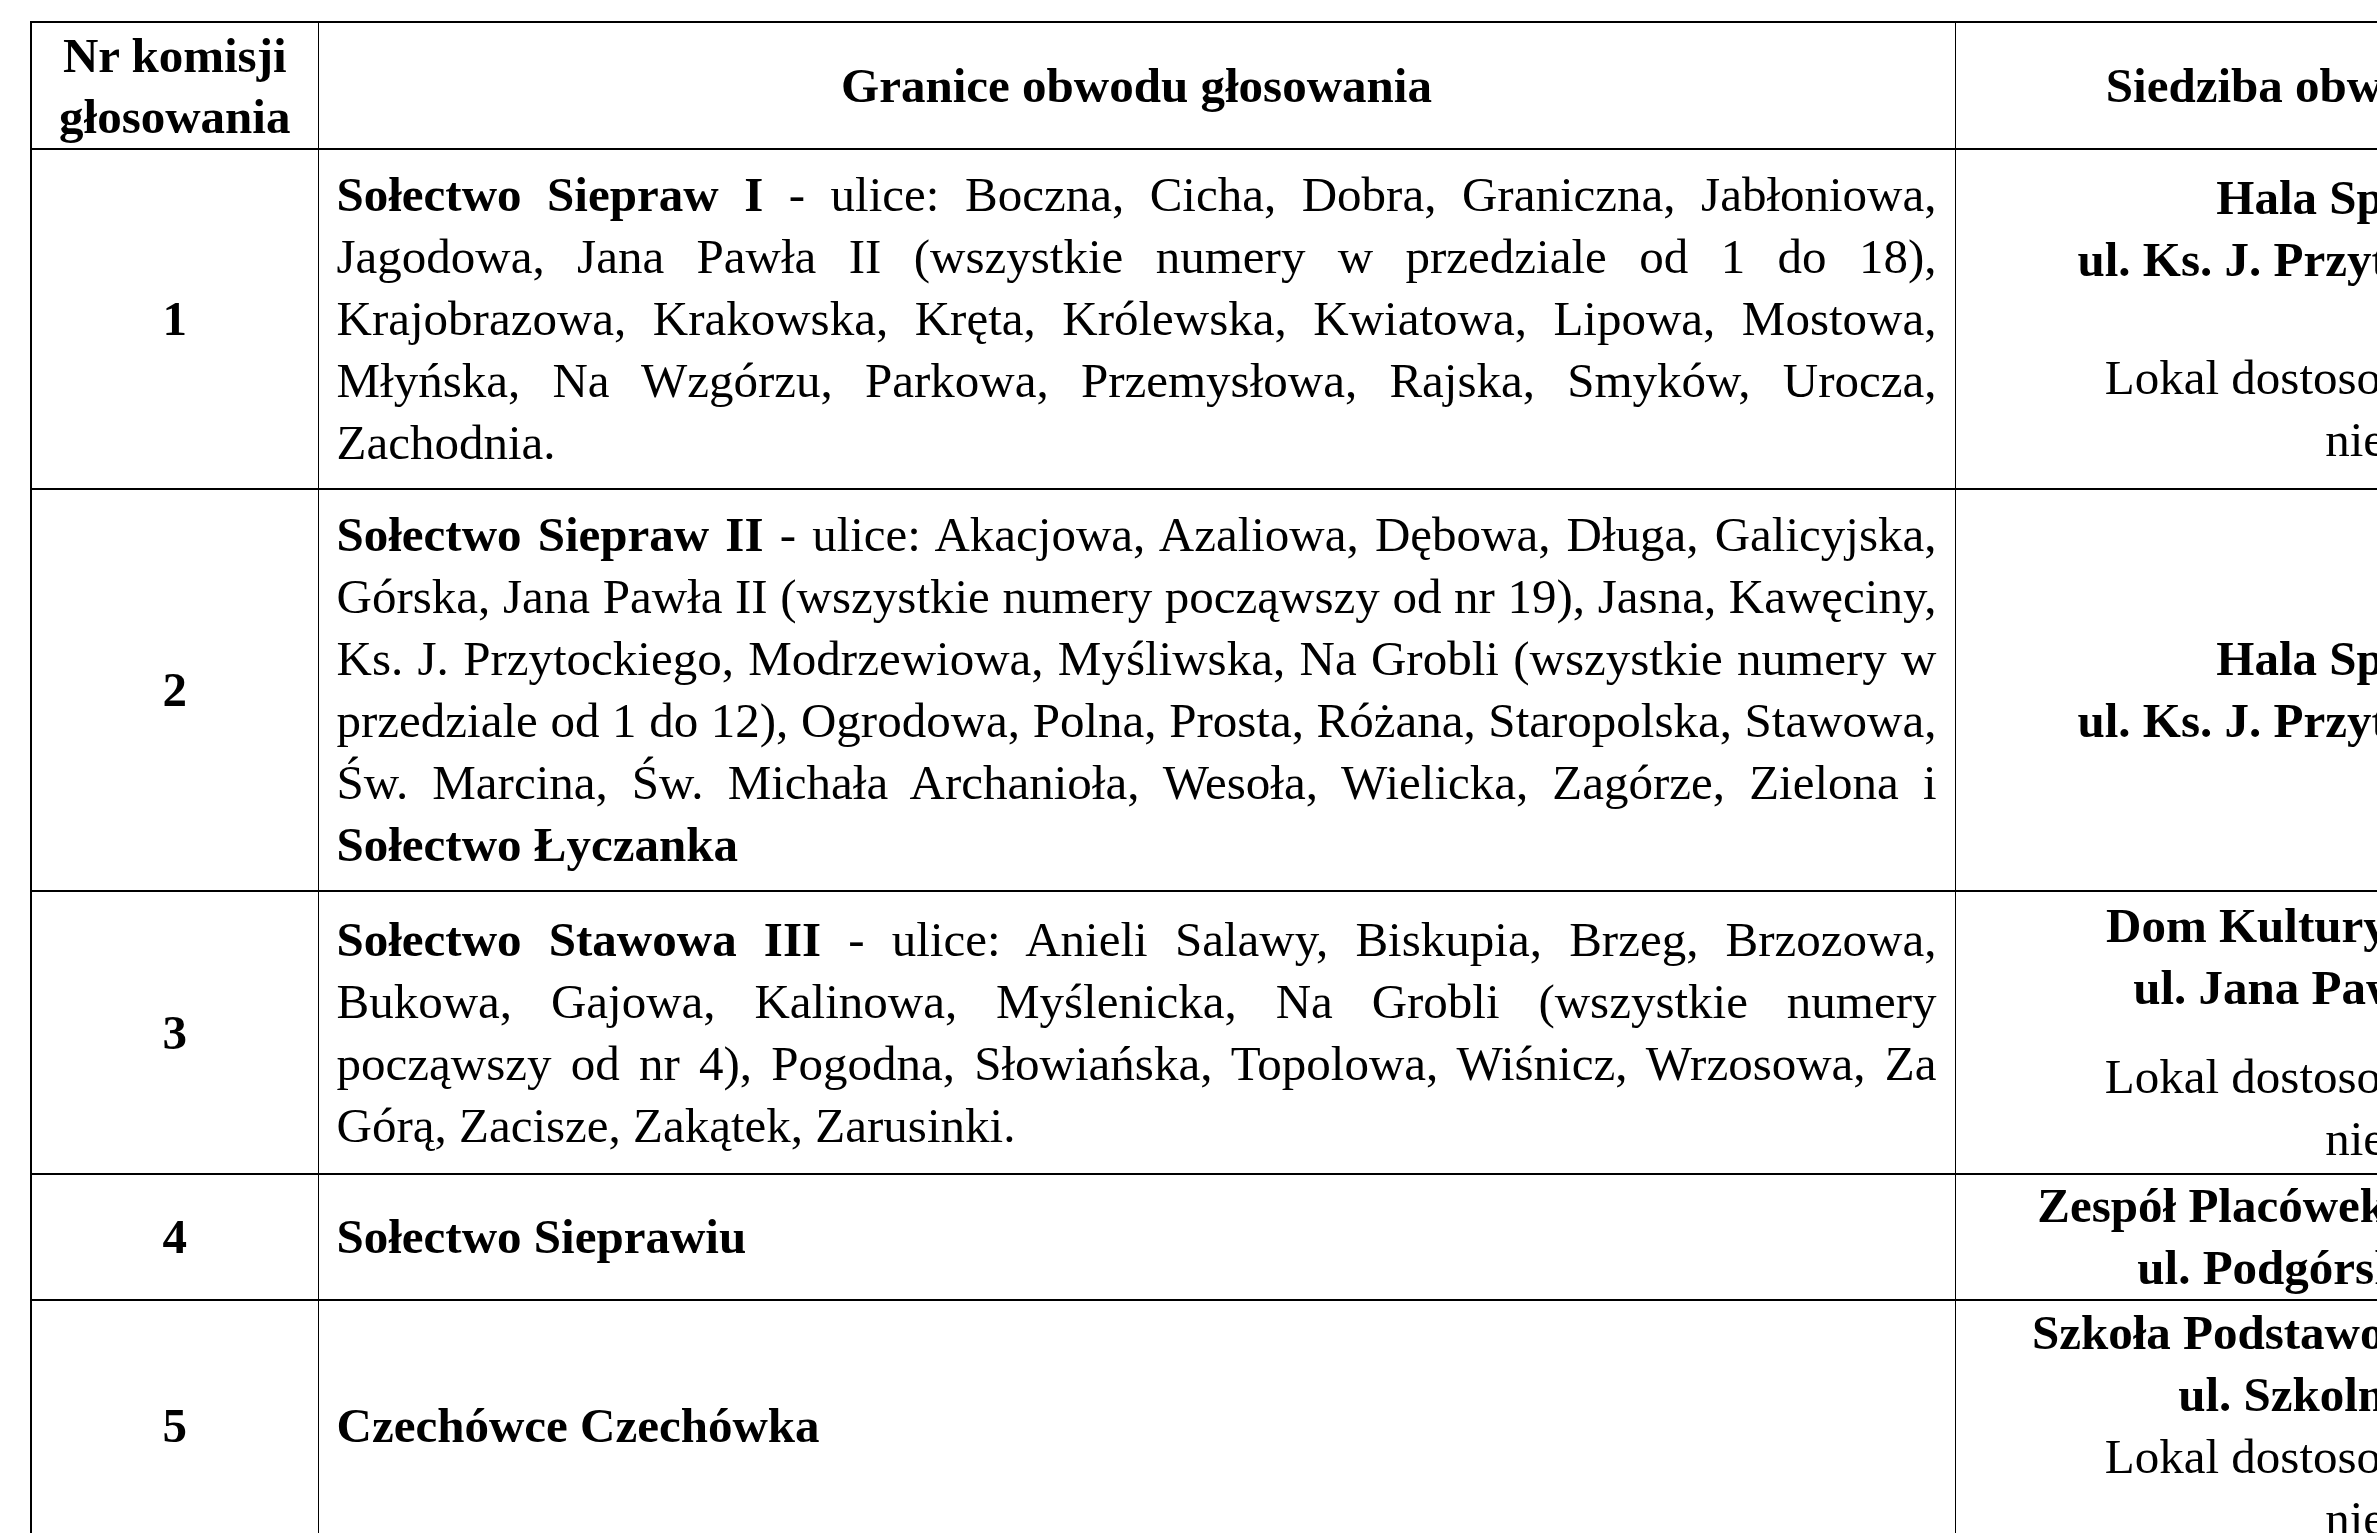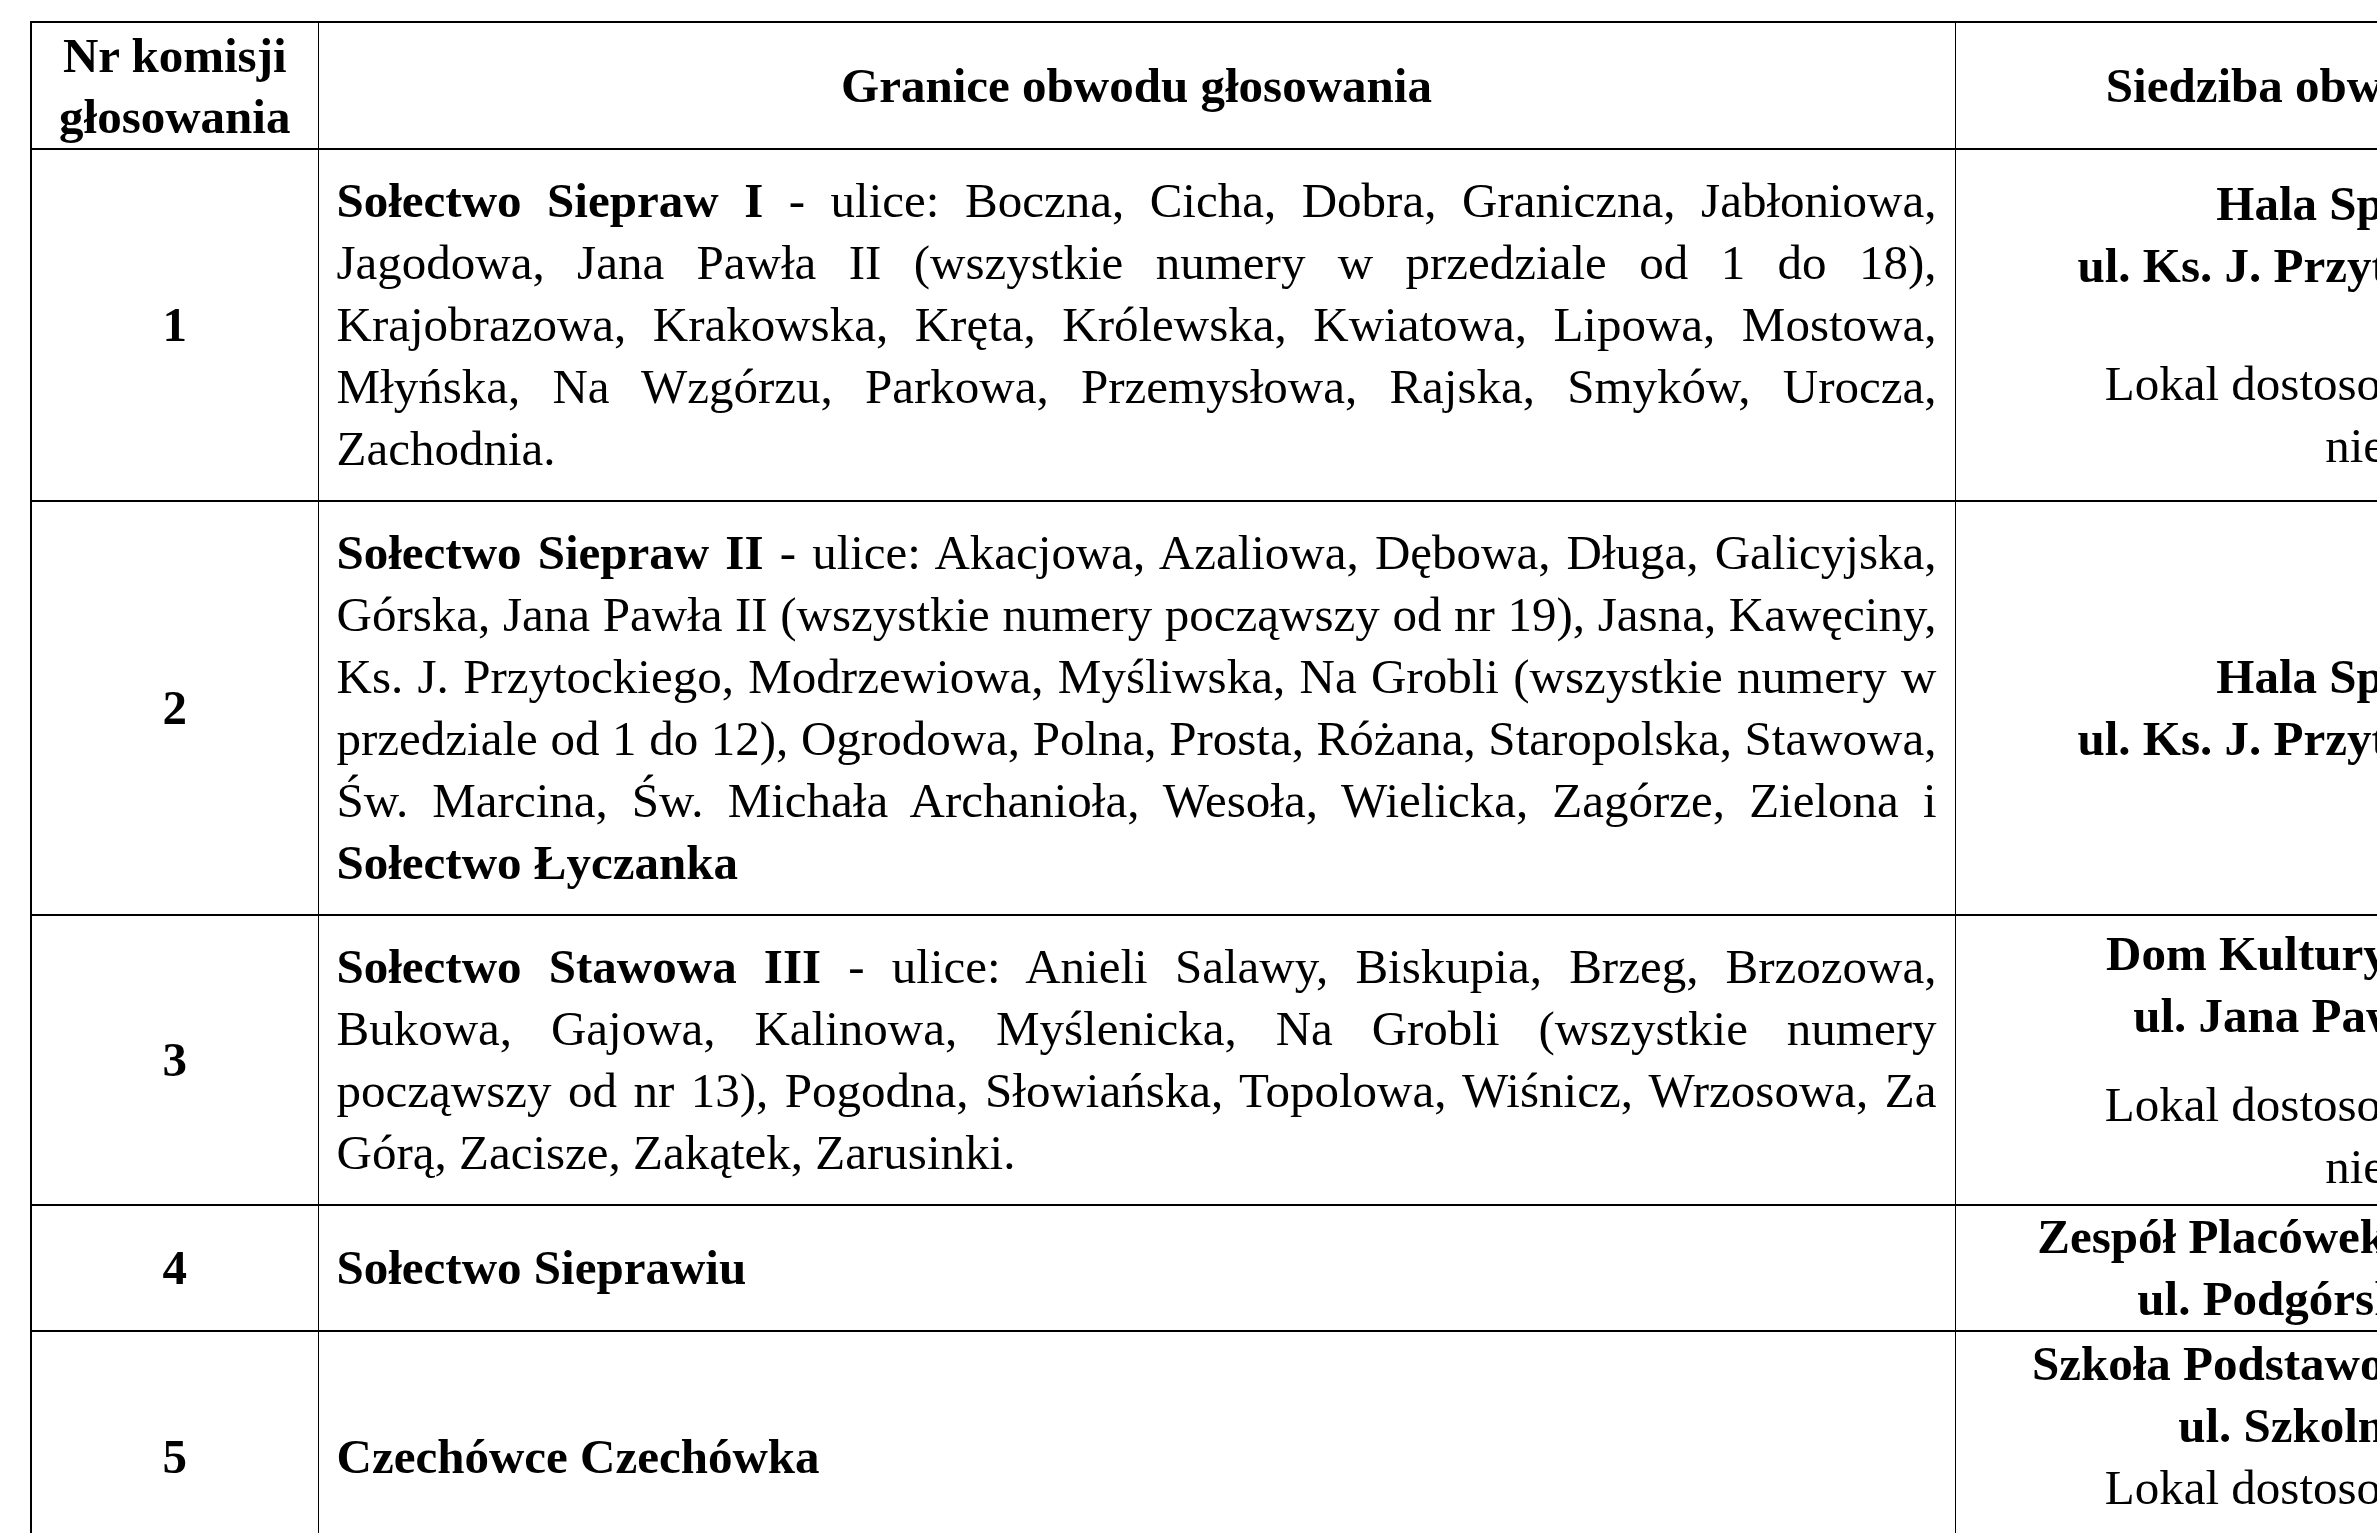--- a/index.html
+++ b/index.html
@@ -53,21 +53,21 @@
   td.num {
     font-size: 49px;
     line-height: 62px;
     font-weight: bold;
     text-align: center;
   }
   td.bound {
     font-size: 49px;
     line-height: 62px;
     text-align: justify;
-    padding: 20px 18px;
+    padding: 14px 18px;
   }
   td.bound .b { font-weight: bold; }
   td.seat {
     font-size: 49px;
     line-height: 62px;
     text-align: center;
     padding: 0 14.3px;
   }
   td.seat .venue { font-weight: bold; }
   .note { font-weight: normal; }
@@ -109,21 +109,21 @@
       <td class="num">2</td>
       <td class="bound"><span class="b">Sołectwo Siepraw II</span><span> - ulice: Akacjowa, Azaliowa, Dębowa, Długa, Galicyjska, Górska, Jana Pawła II (wszystkie numery począwszy od nr 19), Jasna, Kawęciny, Ks. J. Przytockiego, Modrzewiowa, Myśliwska, Na Grobli (wszystkie numery w przedziale od 1 do 12), Ogrodowa, Polna, Prosta, Różana, Staropolska, Stawowa, Św. Marcina, Św. Michała Archanioła, Wesoła, Wielicka, Zagórze, Zielona i </span><span class="b">Sołectwo Łyczanka</span></td>
       <td class="seat">
         <div class="venue">Hala Sportowa w Sieprawiu,</div>
         <div class="venue">ul. Ks. J. Przytockiego 10, 32-447 Siepraw</div>
       </td>
     </tr>
 
     <tr class="r3">
       <td class="num">3</td>
-      <td class="bound"><span class="b">Sołectwo Stawowa III</span><span> - ulice: Anieli Salawy, Biskupia, Brzeg, Brzozowa, Bukowa, Gajowa, Kalinowa, Myślenicka, Na Grobli (wszystkie numery począwszy od nr 13), Pogodna, Słowiańska, Topolowa, Wiśnicz, Wrzosowa, Za Górą, Zacisze, Zakątek, Zarusinki.</span><span class="b"></span></td>
+      <td class="bound"><span class="b">Sołectwo Stawowa III</span><span> - ulice: Anieli Salawy, Biskupia, Brzeg, Brzozowa, Bukowa, Gajowa, Kalinowa, Myślenicka, Na Grobli (wszystkie numery począwszy od nr 4), Pogodna, Słowiańska, Topolowa, Wiśnicz, Wrzosowa, Za Górą, Zacisze, Zakątek, Zarusinki.</span><span class="b"></span></td>
       <td class="seat">
         <div class="venue">Dom Kultury i Biblioteka w Sieprawiu,</div>
         <div class="venue">ul. Jana Pawła II 30, 32-447 Siepraw</div>
         <div class="note gap-md">
           <div>Lokal dostosowany do potrzeb wyborców</div>
           <div>niepełnosprawnych</div>
         </div>
       </td>
     </tr>
 

